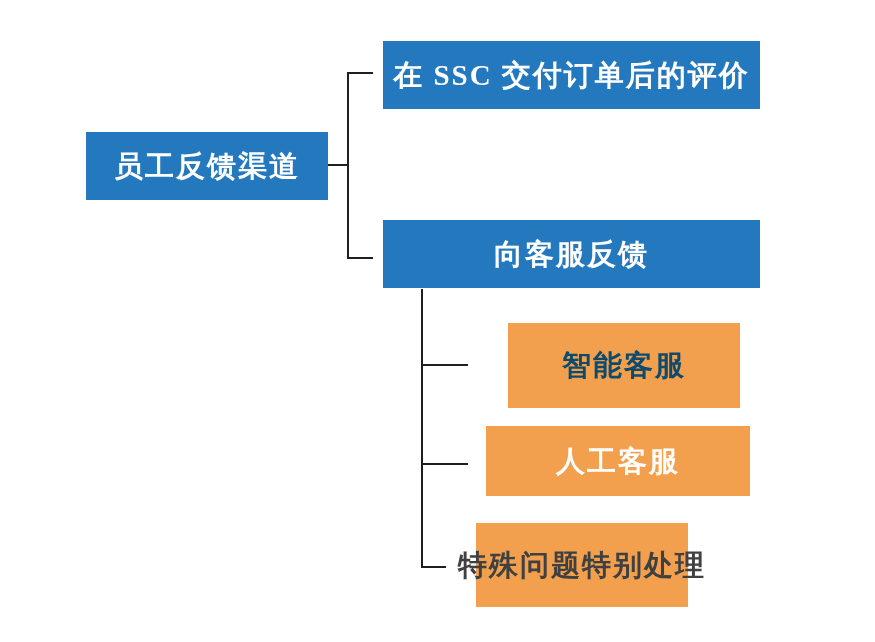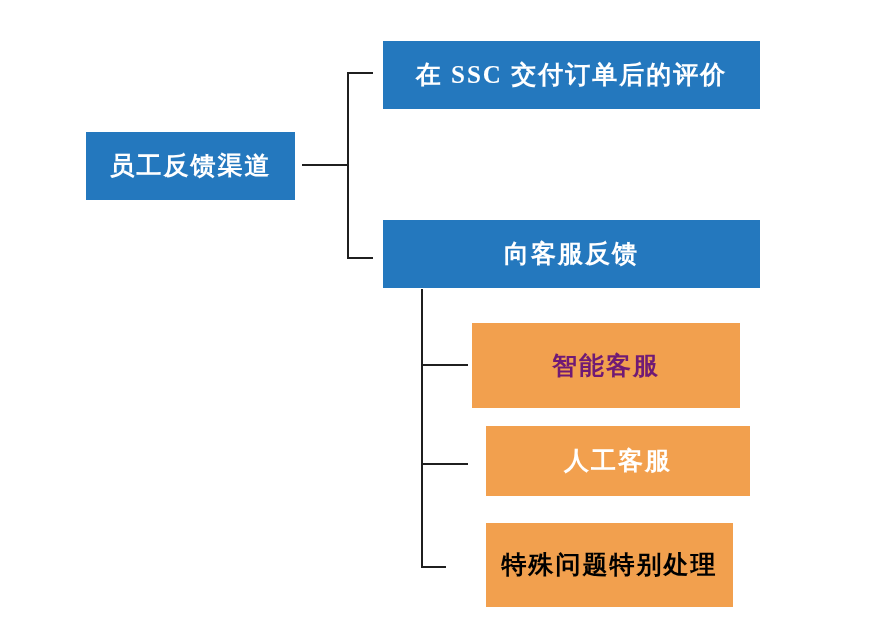--- a/index.html
+++ b/index.html
@@ -15,21 +15,21 @@
     overflow: hidden;
     font-family: "Liberation Serif", "DejaVu Serif", serif;
   }
   .node {
     position: absolute;
     display: flex;
     align-items: center;
     justify-content: center;
     color: #ffffff;
     font-weight: bold;
-    font-size: 25px;
+    font-size: 29px;
     letter-spacing: 2px;
     text-align: center;
     line-height: 1.2;
     white-space: nowrap;
   }
   .node span {
     display: block;
   }
   .line {
     position: absolute;
@@ -44,37 +44,37 @@
 
   <div class="line h" style="left: 302px; top: 164px; width: 47px; background: rgb(31, 31, 31);"></div>
   <div class="line v" style="left: 347px; top: 72px; height: 187px; background: rgb(31, 31, 31);"></div>
   <div class="line h" style="left: 349px; top: 72px; width: 24px; background: rgb(31, 31, 31);"></div>
   <div class="line h" style="left: 349px; top: 257px; width: 24px; background: rgb(31, 31, 31);"></div>
   <div class="line v" style="left: 421px; top: 289px; height: 279px; background: rgb(31, 31, 31);"></div>
   <div class="line h" style="left: 423px; top: 364px; width: 45px; background: rgb(31, 31, 31);"></div>
   <div class="line h" style="left: 423px; top: 463px; width: 45px; background: rgb(31, 31, 31);"></div>
   <div class="line h" style="left: 423px; top: 566px; width: 23px; background: rgb(31, 31, 31);"></div>
 
-  <div class="node" style="left: 86px; top: 132px; width: 209px; height: 68px; background: rgb(36, 120, 190); color: rgb(255, 255, 255);">
+  <div class="node" style="left: 86px; top: 132px; width: 242px; height: 68px; background: rgb(36, 120, 190); color: rgb(255, 255, 255);">
     <span>员工反馈渠道</span>
   </div>
 
   <div class="node" style="left: 383px; top: 41px; width: 377px; height: 68px; background: rgb(36, 120, 190); color: rgb(255, 255, 255);">
     <span>在 SSC 交付订单后的评价</span>
   </div>
 
   <div class="node" style="left: 383px; top: 220px; width: 377px; height: 68px; background: rgb(36, 120, 190); color: rgb(255, 255, 255); align-items: center;">
     <span>向客服反馈</span>
   </div>
 
-  <div class="node" style="left: 472px; top: 323px; width: 268px; height: 85px; background: rgb(242, 160, 78); color: #701a75;">
+  <div class="node" style="left: 508px; top: 323px; width: 232px; height: 85px; background: rgb(242, 160, 78); color: #0c4a6e;">
     <span>智能客服</span>
   </div>
 
   <div class="node" style="left: 486px; top: 426px; width: 264px; height: 70px; background: rgb(242, 160, 78); color: rgb(255, 255, 255);">
     <span>人工客服</span>
   </div>
 
-  <div class="node" style="left: 486px; top: 523px; width: 247px; height: 84px; background: rgb(242, 160, 78); color: #000000;">
+  <div class="node" style="left: 476px; top: 523px; width: 212px; height: 84px; background: rgb(242, 160, 78); color: #404040;">
     <span>特殊问题特别处理</span>
   </div>
 
 </div>
 
 </body></html>

